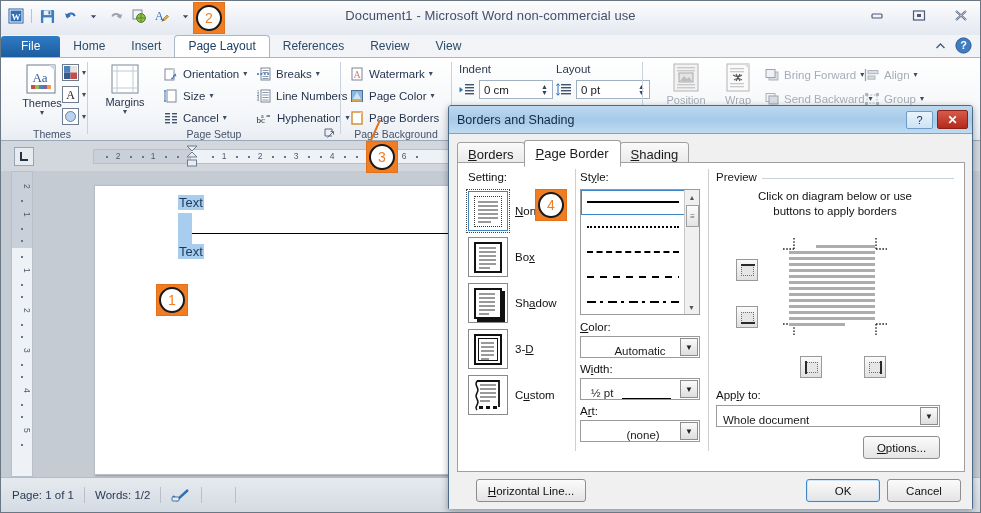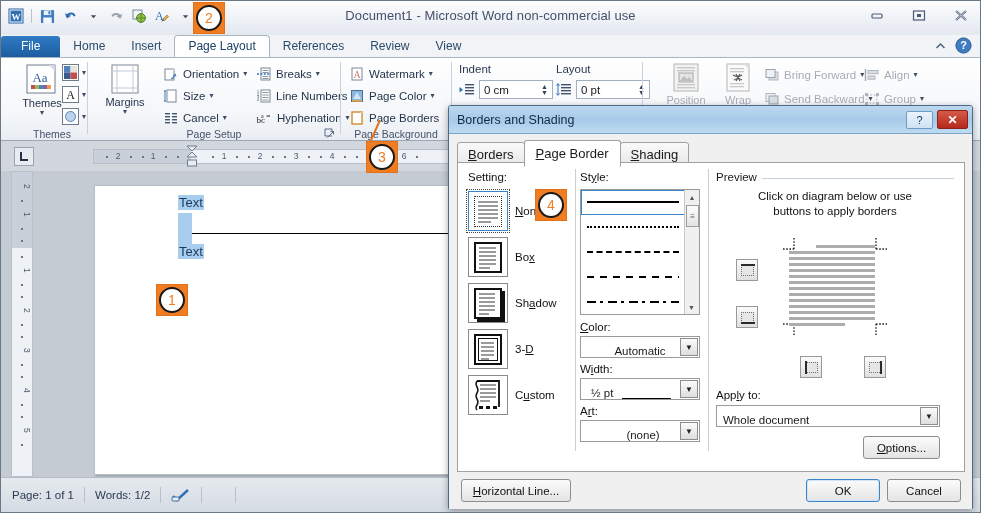--- a/index.html
+++ b/index.html
@@ -1048,21 +1048,21 @@
           <div class="combo" style="width:224px; margin-top:14px; justify-content:flex-start; padding-left:6px;">
             <span>Whole document</span>
             <span class="arrow">▼</span>
           </div>
           <div class="btn" style="width:77px; margin-top:9px; margin-left:147px;">
             <span><u>O</u>ptions...</span>
           </div>
         </div>
       </div>
 
-      <div class="btn" style="position:absolute; left:12px; top:345px; width:110px;align-items:center;">
+      <div class="btn" style="position:absolute; left:27px; top:345px; width:110px;align-items:center;">
         <span><u>H</u>orizontal Line...</span>
       </div>
       <div class="btn default" style="position:absolute; left:357px; top:345px; width:74px;">OK</div>
       <div class="btn" style="position:absolute; left:438px; top:345px; width:74px;">Cancel</div>
     </div>
   </div>
 
   <div class="callout" style="left:155px; top:283px; width:32px; height:32px;">
     <span class="ring">1</span>
   </div>

